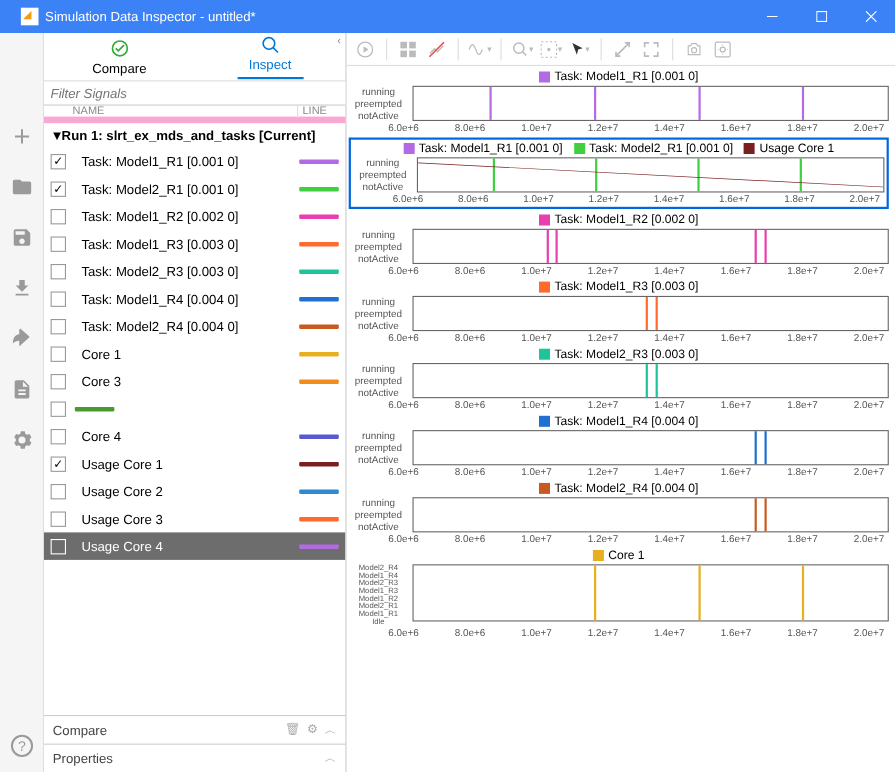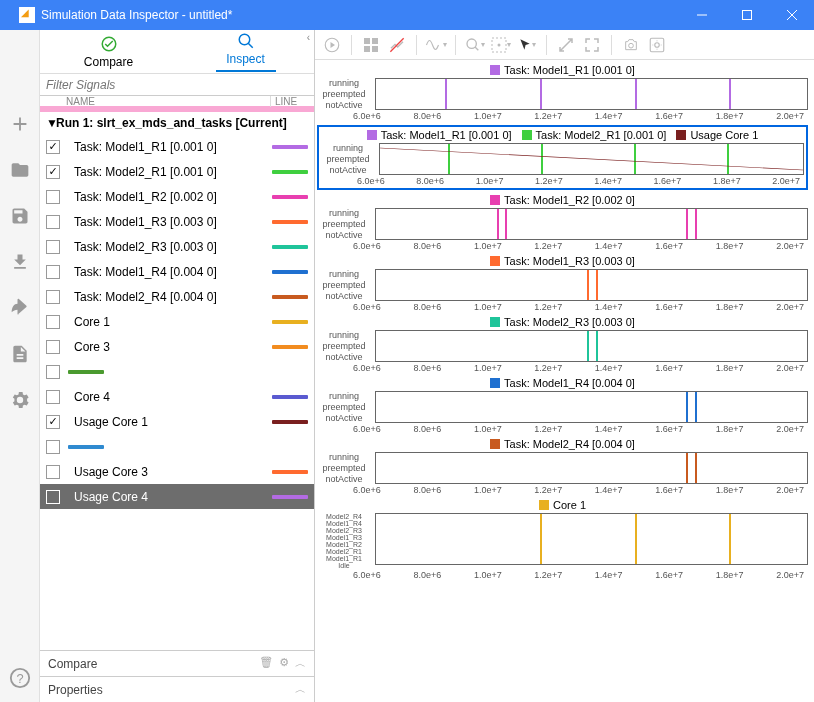--- a/index.html
+++ b/index.html
@@ -213,20 +213,21 @@
             <div class="lbl">Core 4</div>
             <div class="swatch" style="background:#5a5ad0"></div>
           </div>
           <div class="sigrow">
             <div class="chk checked"></div>
             <div class="lbl">Usage Core 1</div>
             <div class="swatch" style="background:#7a1f1f"></div>
           </div>
           <div class="sigrow">
             <div class="chk"></div>
+            <div class="lbl">Usage Core 2</div>
             <div class="swatch" style="background:#2f8ad0"></div>
           </div>
           <div class="sigrow">
             <div class="chk"></div>
             <div class="lbl">Usage Core 3</div>
             <div class="swatch" style="background:#ff6a2f"></div>
           </div>
           <div class="sigrow selected">
             <div class="chk"></div>
             <div class="lbl">Usage Core 4</div>

